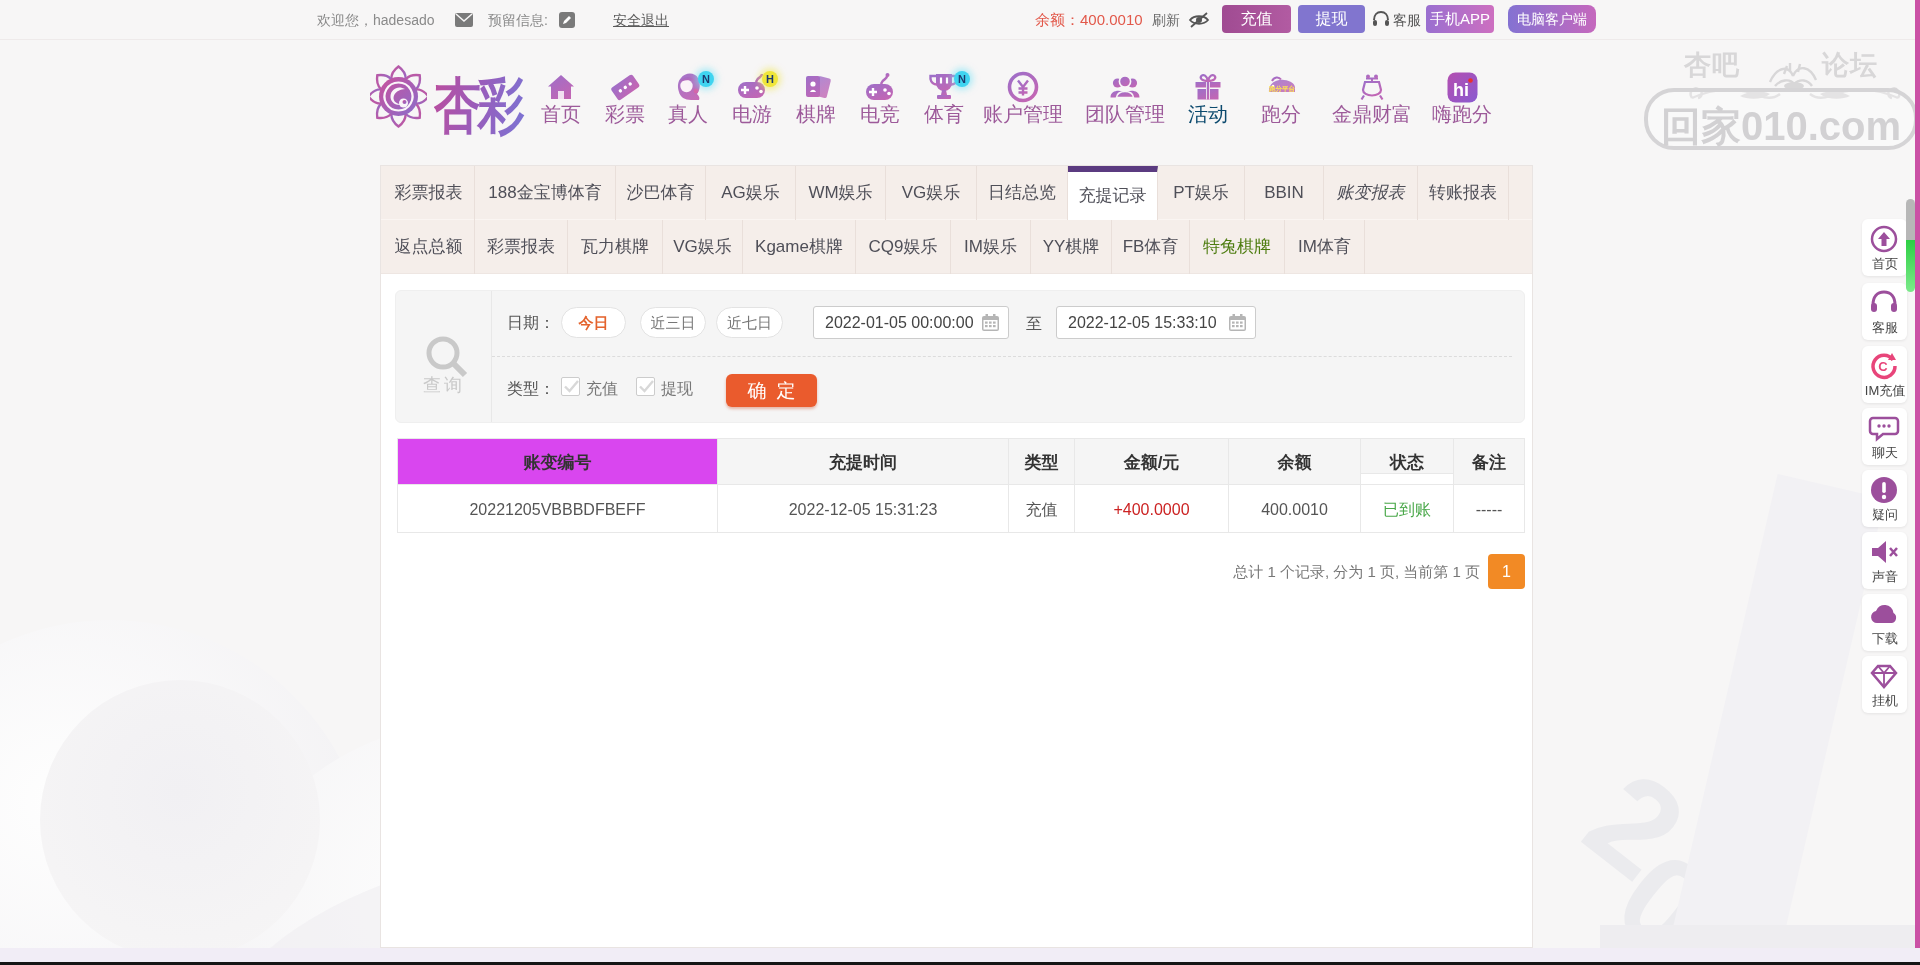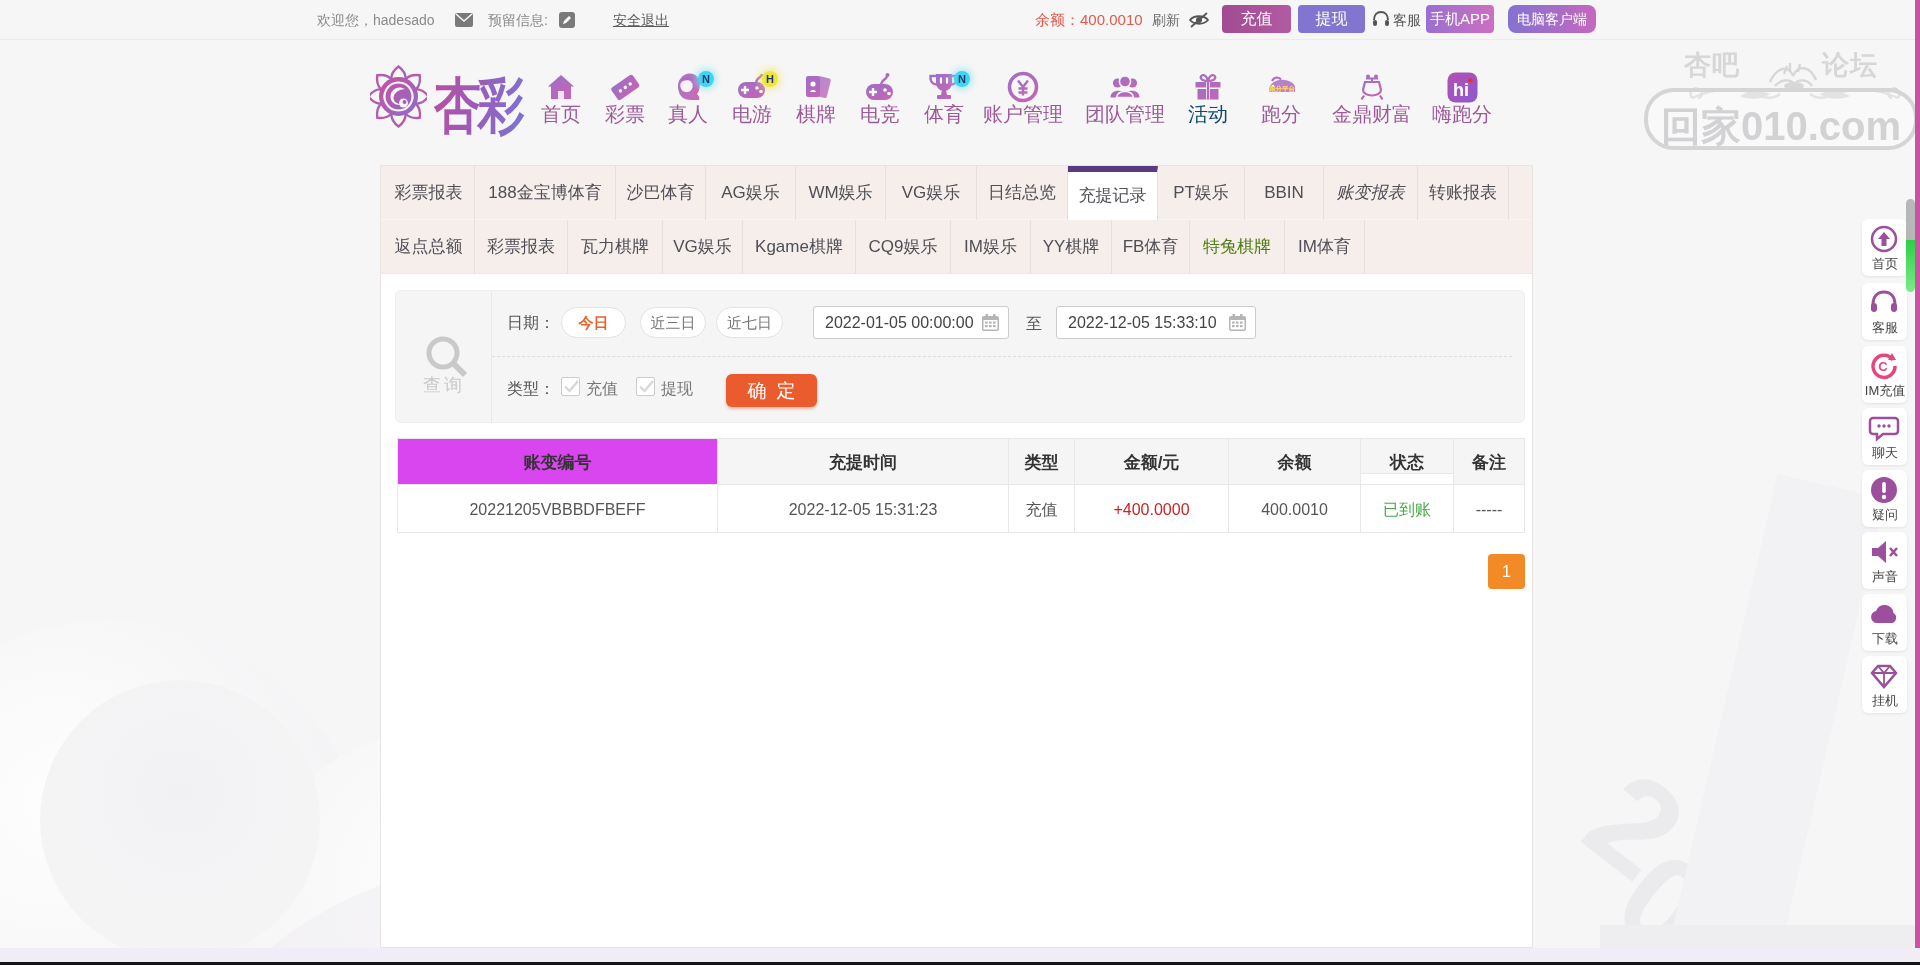--- a/index.html
+++ b/index.html
@@ -435,20 +435,21 @@
       <div class="abs" style="left:1056px;top:0;width:72px;height:47px;background:#f5f5f5;border:1px solid #e8e8e8;font-weight:bold;color:#333;font-size:17px;text-align:center;line-height:47px;">备注</div>
       <div class="abs" style="left:0px;top:46px;width:321px;height:49px;background:#fff;border:1px solid #e8e8e8;color:#555;font-size:16px;text-align:center;line-height:49px;">20221205VBBBDFBEFF</div>
       <div class="abs" style="left:320px;top:46px;width:292px;height:49px;background:#fff;border:1px solid #e8e8e8;color:#555;font-size:16px;text-align:center;line-height:49px;">2022-12-05 15:31:23</div>
       <div class="abs" style="left:611px;top:46px;width:67px;height:49px;background:#fff;border:1px solid #e8e8e8;color:#555;font-size:16px;text-align:center;line-height:49px;">充值</div>
       <div class="abs" style="left:677px;top:46px;width:155px;height:49px;background:#fff;border:1px solid #e8e8e8;color:#cc2222;font-size:16px;text-align:center;line-height:49px;">+400.0000</div>
       <div class="abs" style="left:831px;top:46px;width:133px;height:49px;background:#fff;border:1px solid #e8e8e8;color:#555;font-size:16px;text-align:center;line-height:49px;">400.0010</div>
       <div class="abs" style="left:963px;top:46px;width:94px;height:49px;background:#fff;border:1px solid #e8e8e8;color:#4aa84a;font-size:16px;text-align:center;line-height:49px;">已到账</div>
       <div class="abs" style="left:1056px;top:46px;width:72px;height:49px;background:#fff;border:1px solid #e8e8e8;color:#555;font-size:16px;text-align:center;line-height:49px;">-----</div>
     </div>
 
+  <div class="abs" style="left:700px;top:397px;width:399px;text-align:right;font-size:15px;color:#777;">总计 1 个记录, 分为 1 页, 当前第 1 页</div>
   <div class="abs" style="left:1107px;top:388px;width:37px;height:35px;background:#f28a25;border-radius:4px;color:#fff;font-size:16px;text-align:center;line-height:35px;">1</div>
 </div>
 
 <div id="sidebar">
     <div class="abs" style="left:1862px;top:219px;width:45px;height:57px;background:#fff;border-radius:6px;box-shadow:0 1px 3px rgba(0,0,0,.08);"></div>
     <svg class="abs" style="left:1868px;top:223px;" width="32" height="32" viewBox="0 0 32 32">
       <circle cx="16" cy="16" r="12" fill="none" stroke="#9c4f9c" stroke-width="2.5"></circle>
       <path d="M16 9 L22 16 L18.5 16 L18.5 23 L13.5 23 L13.5 16 L10 16 Z" fill="#9c4f9c"></path>
     </svg>
     <div class="abs" style="left:1850px;top:255px;width:70px;text-align:center;font-size:13px;color:#444;">首页</div>

